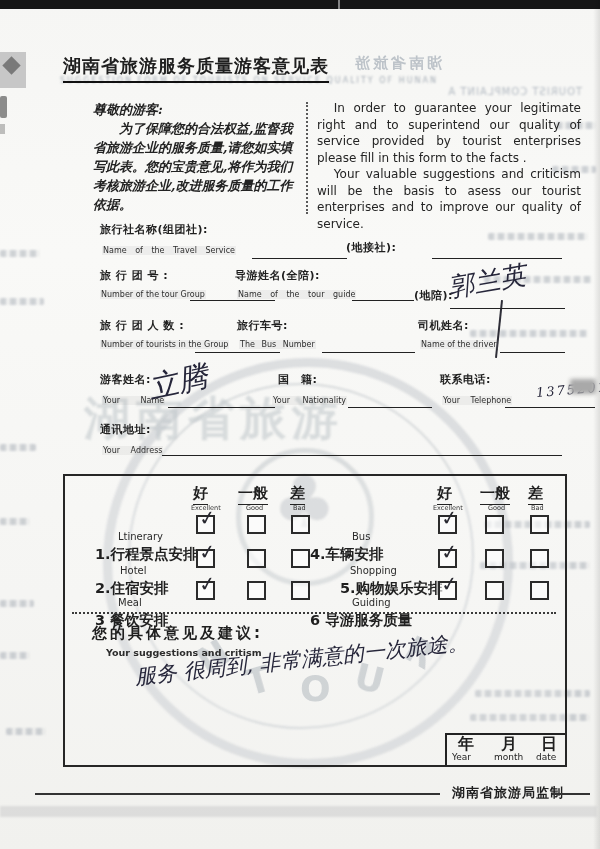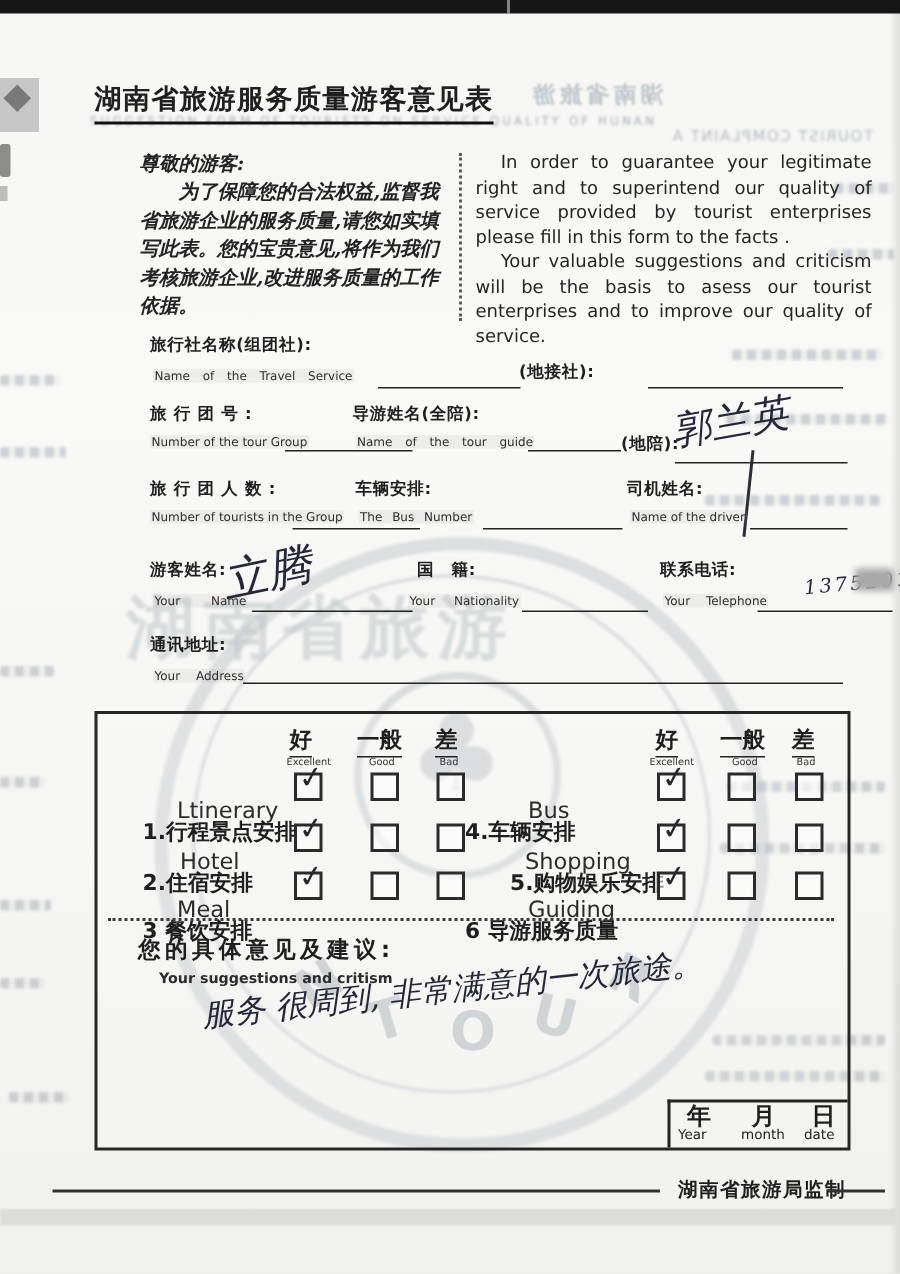--- a/index.html
+++ b/index.html
@@ -41,21 +41,21 @@
   .en{font-size:8px;color:#2e2e2e;white-space:nowrap;background:rgba(160,160,160,.12);padding:0 1px;}
   .wline{border-bottom:1.5px solid #222;height:0;}
   .hand{font-family:"DejaVu Serif","Liberation Serif",serif;font-style:italic;color:#26263a;white-space:nowrap;}
   .redact{background:#a9a9a9;filter:blur(2px);border-radius:2px;}
 
   
   .bigbox{left:63px;top:474px;width:500px;height:289px;border:2px solid #262626;background:rgba(255,255,255,.12);}
   .colzh{font-size:15px;font-weight:700;border-bottom:1.5px solid #222;padding-bottom:1px;}
   .colen{font-size:6.5px;color:#333;}
   .rzh{font-size:14.5px;font-weight:700;white-space:nowrap;margin-top:32px;}
-  .ren{font-size:15px;color:#2b2b2b;white-space:nowrap;}
+  .ren{font-size:10px;color:#2b2b2b;white-space:nowrap;}
   .cb{position:absolute;width:15px;height:15px;border:2px solid #2b2b2b;background:rgba(255,255,255,.55);z-index:2;}
   .cb .tick{position:absolute;left:1px;top:-11px;font-size:20px;font-weight:700;color:#26262e;
             transform:rotate(-8deg);font-family:"DejaVu Sans",sans-serif;}
   .dotline{left:72px;top:612px;width:484px;height:0;border-top:2px dotted #3a3a3a;}
   .sugg-zh{left:92px;top:624px;font-size:15px;font-weight:700;letter-spacing:3px;}
   .sugg-en{left:106px;top:647px;font-size:9.5px;font-weight:700;color:#2c2c2c;}
   .comment{left:135px;top:663px;width:445px;font-size:21px;transform:rotate(-6deg);transform-origin:left center;}
 
   
   .datebox{left:445px;top:733px;width:118px;height:30px;border-left:2px solid #222;border-top:2px solid #222;}
@@ -149,21 +149,21 @@
   <div class="abs en z2" style="left:237px;top:290px;word-spacing:6px;">Name of the tour guide</div>
   <div class="abs wline z2" style="left:352px;top:300px;width:62px;"></div>
   <div class="abs zh z2" style="left:414px;top:288px;">(地陪):</div>
   <div class="abs hand z2" style="left:448px;top:264px;font-size:26px;transform:rotate(-10deg);">郭兰英</div>
   <div class="abs z2" style="left:498px;top:300px;width:2px;height:58px;background:#2e2e38;transform:rotate(6deg);"></div>
   <div class="abs wline z2" style="left:450px;top:308px;width:115px;"></div>
 
   <div class="abs zh z2" style="left:100px;top:318px;">旅 行 团 人 数 :</div>
   <div class="abs en z2" style="left:100px;top:340px;">Number of tourists in the Group</div>
   <div class="abs wline z2" style="left:195px;top:352px;width:85px;"></div>
-  <div class="abs zh z2" style="left:237px;top:318px;">车辆安排:</div>
+  <div class="abs zh z2" style="left:237px;top:318px;">旅行车号:</div>
   <div class="abs en z2" style="left:239px;top:340px;word-spacing:4px;">The Bus Number</div>
   <div class="abs wline z2" style="left:322px;top:352px;width:93px;"></div>
   <div class="abs zh z2" style="left:418px;top:318px;">司机姓名:</div>
   <div class="abs en z2" style="left:420px;top:340px;">Name of the driver</div>
   <div class="abs wline z2" style="left:500px;top:352px;width:65px;"></div>
 
   <div class="abs zh z2" style="left:100px;top:372px;">游客姓名:</div>
   <div class="abs en z2" style="left:102px;top:396px;word-spacing:18px;">Your Name</div>
   <div class="abs wline z2" style="left:168px;top:407px;width:107px;"></div>
   <div class="abs hand z2" style="left:148px;top:362px;font-size:30px;transform:rotate(-12deg);">立腾</div>

